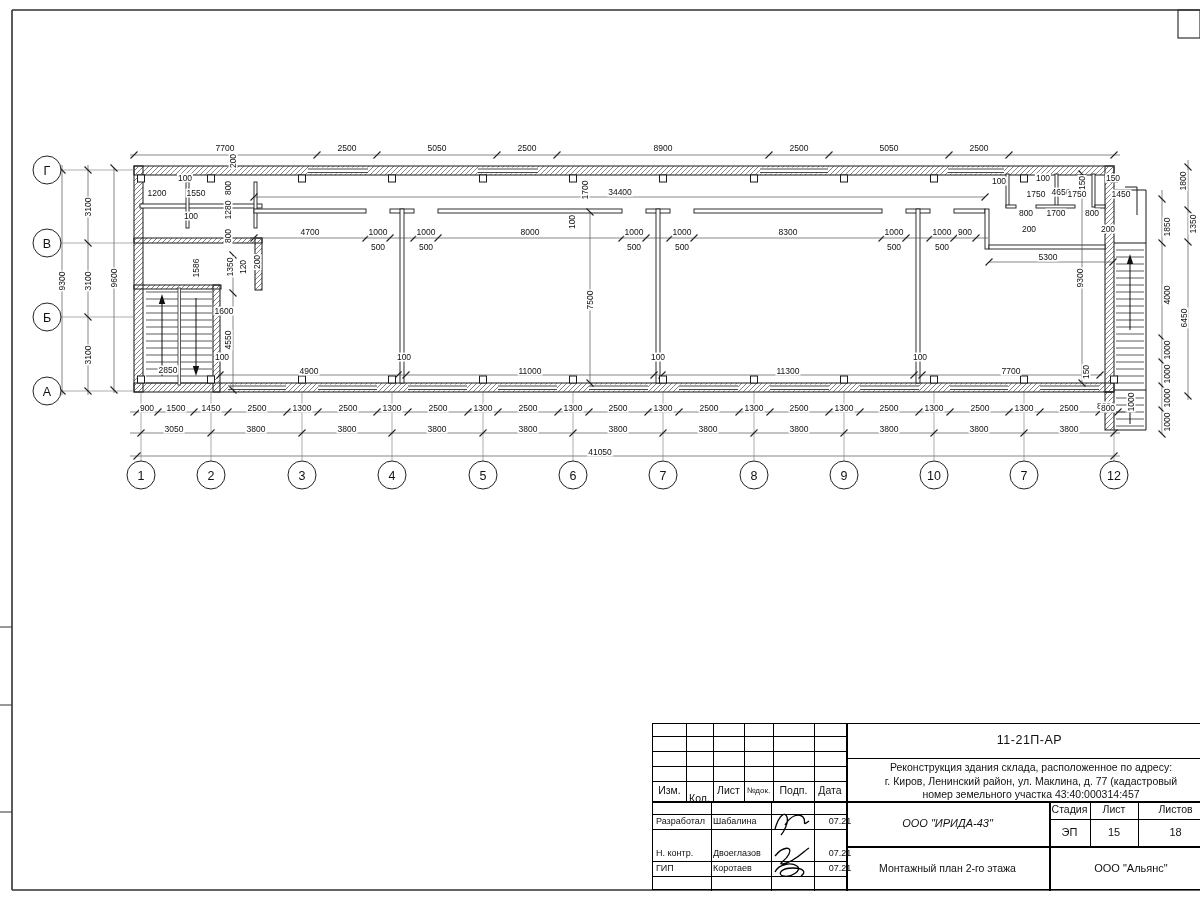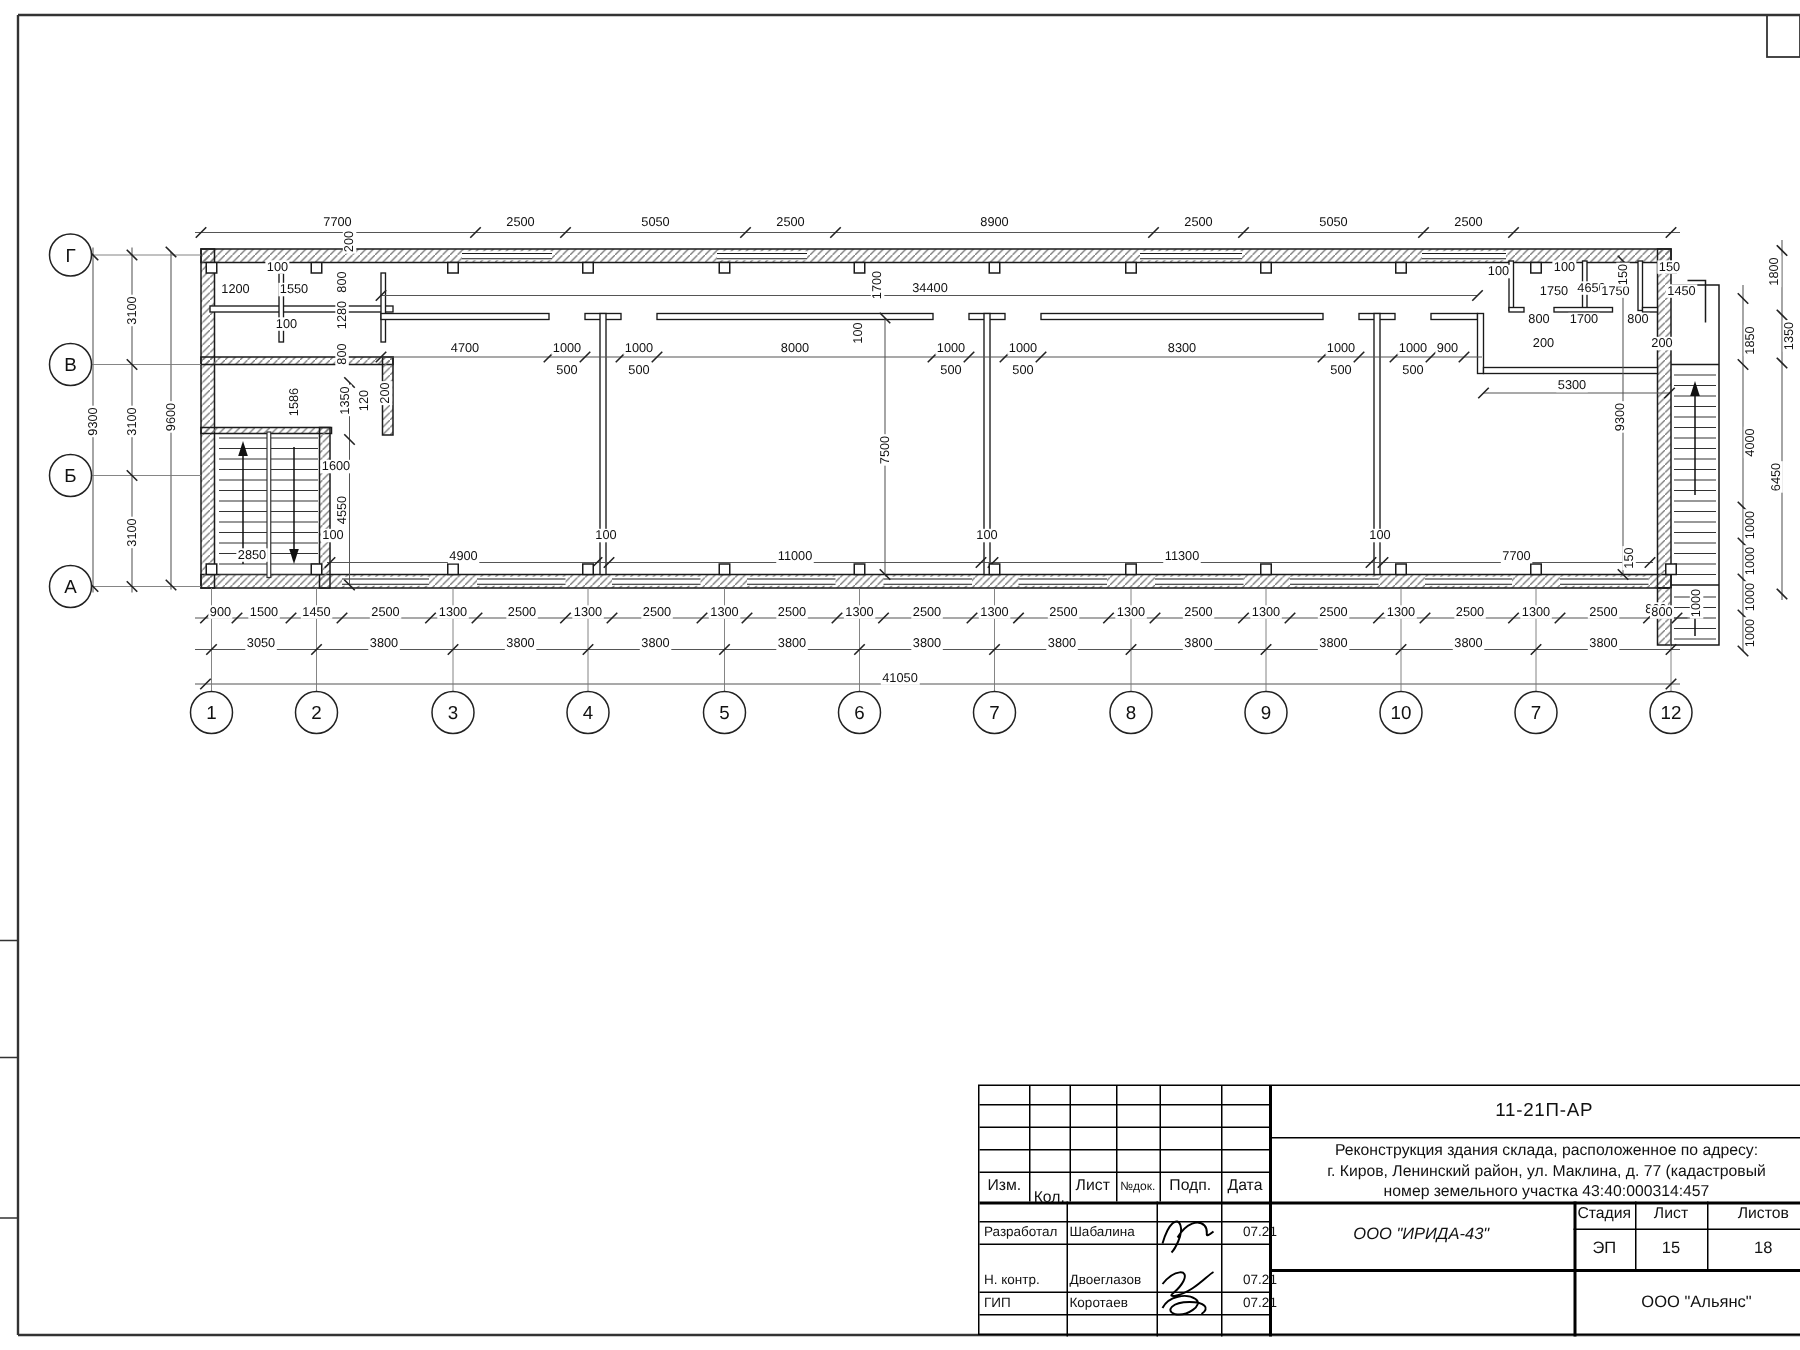--- a/index.html
+++ b/index.html
@@ -529,20 +529,21 @@
     </svg>
 
     <div class="cell doc" style="left:193px;top:0;width:367px;height:34px">11-21П-АР</div>
     <div class="cell desc" style="left:196px;top:34px;width:364px;height:43px">
       <div>Реконструкция здания склада, расположенное по адресу:</div>
       <div>г. Киров, Ленинский район, ул. Маклина, д. 77 (кадастровый</div>
       <div>номер земельного участка 43:40:000314:457</div>
     </div>
 
     <div class="cell org" style="left:193px;top:77px;width:203px;height:45px">ООО "ИРИДА-43"</div>
+    <div class="cell" style="left:193px;top:122px;width:203px;height:45px;font-size:10.5px">Монтажный план 2-го этажа</div>
 
     <div class="cell hdr" style="left:396px;top:77px;width:41px;height:18px">Стадия</div>
     <div class="cell hdr" style="left:437px;top:77px;width:48px;height:18px">Лист</div>
     <div class="cell hdr" style="left:485px;top:77px;width:75px;height:18px">Листов</div>
     <div class="cell big" style="left:396px;top:95px;width:41px;height:27px">ЭП</div>
     <div class="cell big" style="left:437px;top:95px;width:48px;height:27px">15</div>
     <div class="cell big" style="left:485px;top:95px;width:75px;height:27px">18</div>
     <div class="cell big" style="left:396px;top:122px;width:164px;height:45px">ООО "Альянс"</div>
   </div>
 

